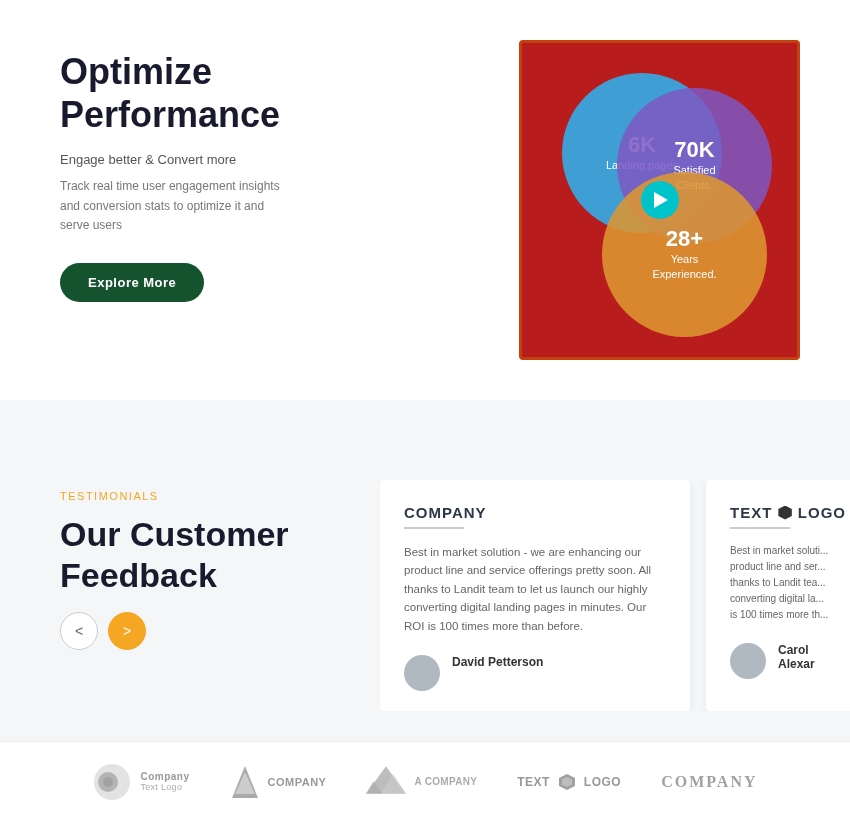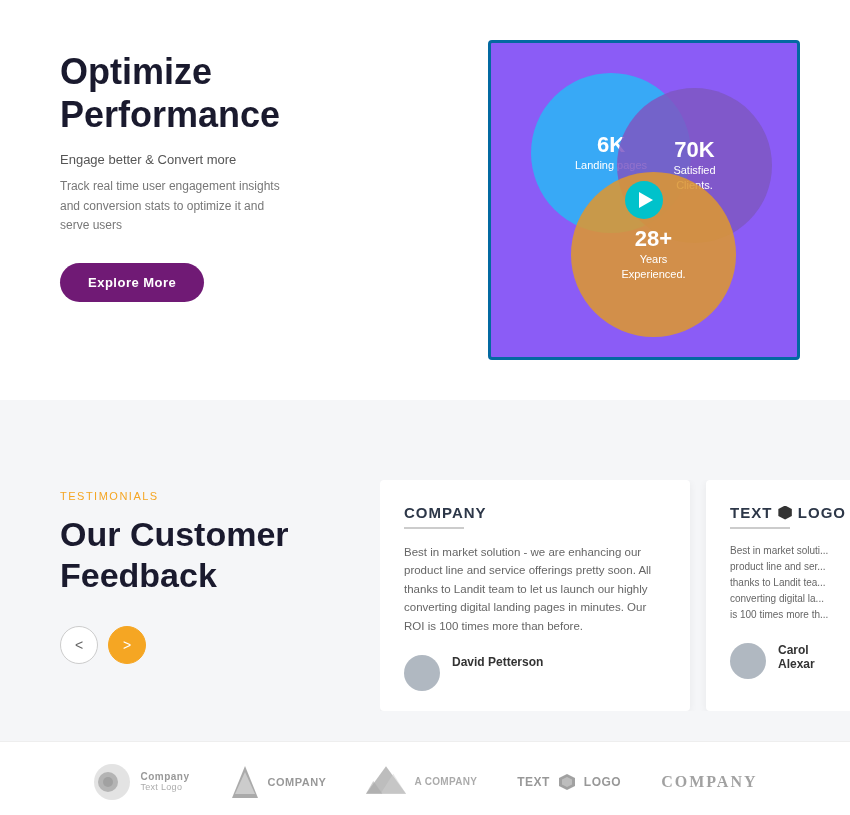--- a/index.html
+++ b/index.html
@@ -45,37 +45,37 @@
       font-weight: 500;
     }
     .description {
       font-size: 12px;
       color: #777;
       line-height: 1.6;
       margin-bottom: 28px;
       max-width: 220px;
     }
     .explore-btn {
-      background: #701a75;
+      background: #14532d;
       color: #fff;
       border: none;
       border-radius: 25px;
       padding: 12px 28px;
       font-size: 13px;
       font-weight: 600;
       cursor: pointer;
       letter-spacing: 0.5px;
     }
 
     
     .venn-box {
-      width: 312px;
+      width: 281px;
       height: 320px;
-      background: #8b5cf6;
-      border: 3px solid #0369a1;
+      background: #b91c1c;
+      border: 3px solid #c2410c;
       border-radius: 4px;
       position: relative;
       overflow: hidden;
       flex-shrink: 0;
     }
     .venn-container {
       position: relative;
       width: 100%;
       height: 100%;
     }
@@ -170,21 +170,21 @@
       font-weight: 400;
       letter-spacing: 1.5px;
       text-transform: uppercase;
       margin-bottom: 12px;
     }
     .testimonials-title {
       font-size: 34px;
       font-weight: 800;
       color: #1a1a2e;
       line-height: 1.2;
-      margin-bottom: 30px;
+      margin-bottom: 16px;
     }
     .nav-btns {
       display: flex;
       gap: 10px;
       align-items: center;
     }
     .nav-btn {
       width: 38px;
       height: 38px;
       border-radius: 50%;

